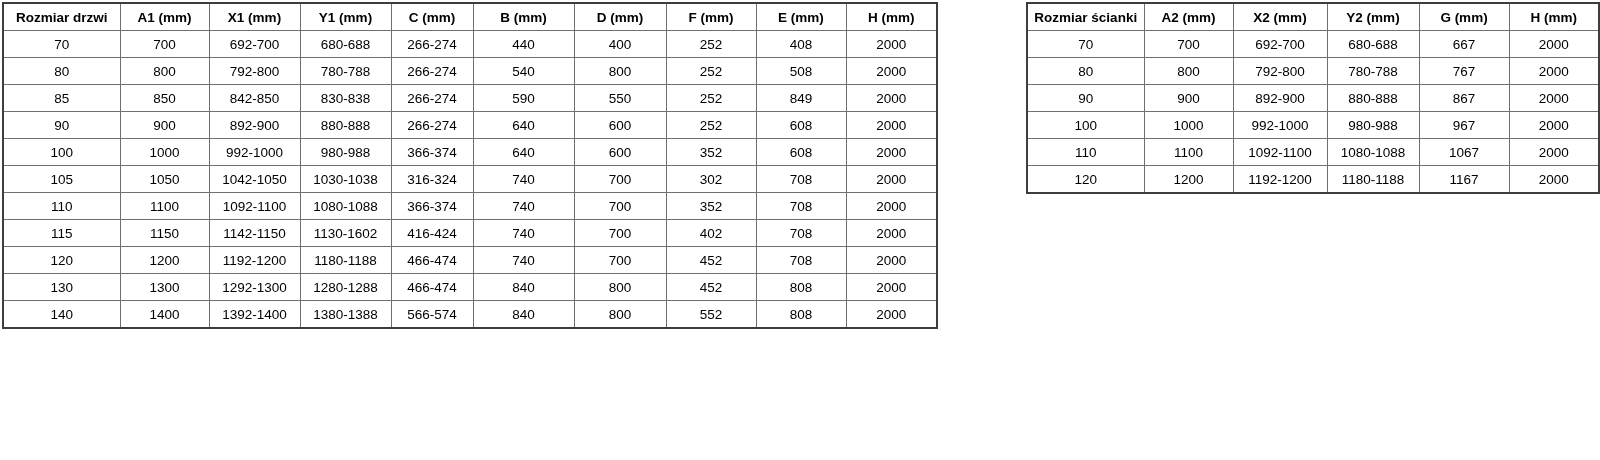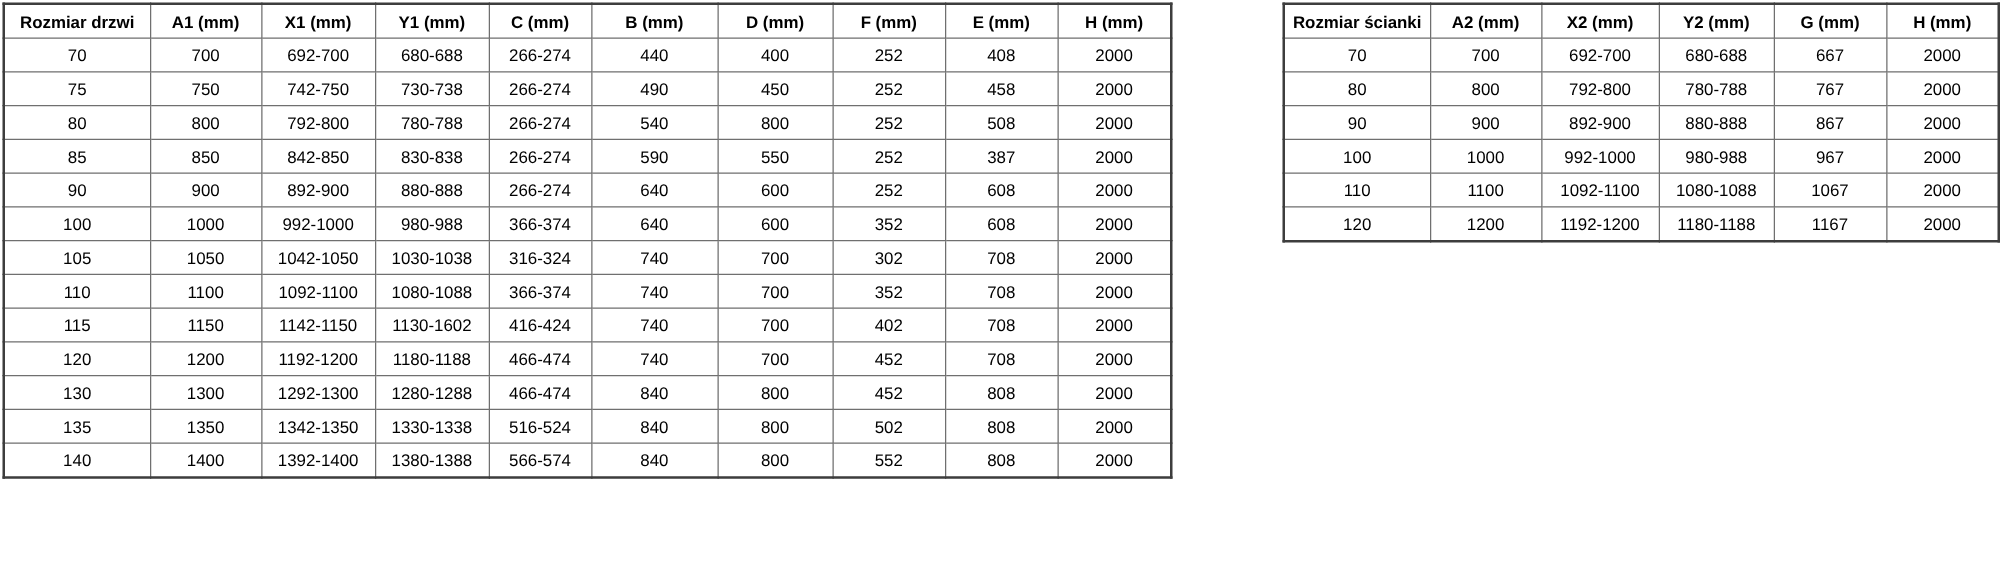--- a/index.html
+++ b/index.html
@@ -81,53 +81,41 @@
           <td>692-700</td>
           <td>680-688</td>
           <td>266-274</td>
           <td>440</td>
           <td>400</td>
           <td>252</td>
           <td>408</td>
           <td>2000</td>
         </tr>
         <tr>
-          <td>75</td>
-          <td>750</td>
-          <td>742-750</td>
-          <td>730-738</td>
-          <td>266-274</td>
-          <td>490</td>
-          <td>450</td>
-          <td>252</td>
-          <td>458</td>
-          <td>2000</td>
-        </tr>
-        <tr>
           <td>80</td>
           <td>800</td>
           <td>792-800</td>
           <td>780-788</td>
           <td>266-274</td>
           <td>540</td>
           <td>800</td>
           <td>252</td>
           <td>508</td>
           <td>2000</td>
         </tr>
         <tr>
           <td>85</td>
           <td>850</td>
           <td>842-850</td>
           <td>830-838</td>
           <td>266-274</td>
           <td>590</td>
           <td>550</td>
           <td>252</td>
-          <td>387</td>
+          <td>849</td>
           <td>2000</td>
         </tr>
         <tr>
           <td>90</td>
           <td>900</td>
           <td>892-900</td>
           <td>880-888</td>
           <td>266-274</td>
           <td>640</td>
           <td>600</td>
@@ -201,32 +189,20 @@
           <td>1292-1300</td>
           <td>1280-1288</td>
           <td>466-474</td>
           <td>840</td>
           <td>800</td>
           <td>452</td>
           <td>808</td>
           <td>2000</td>
         </tr>
         <tr>
-          <td>135</td>
-          <td>1350</td>
-          <td>1342-1350</td>
-          <td>1330-1338</td>
-          <td>516-524</td>
-          <td>840</td>
-          <td>800</td>
-          <td>502</td>
-          <td>808</td>
-          <td>2000</td>
-        </tr>
-        <tr>
           <td>140</td>
           <td>1400</td>
           <td>1392-1400</td>
           <td>1380-1388</td>
           <td>566-574</td>
           <td>840</td>
           <td>800</td>
           <td>552</td>
           <td>808</td>
           <td>2000</td>

